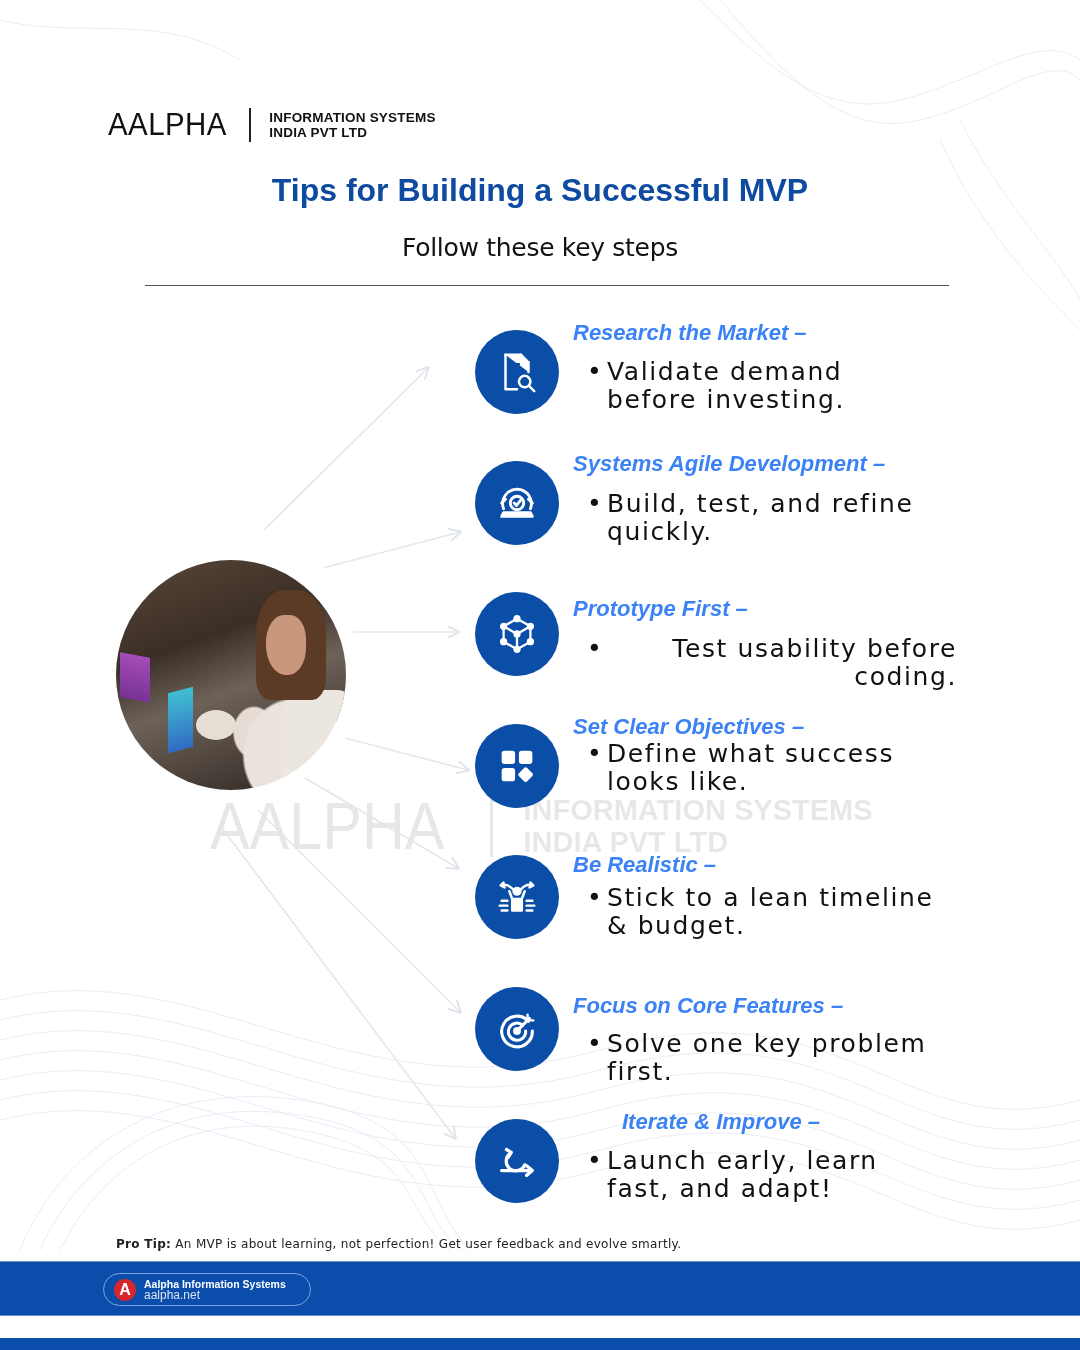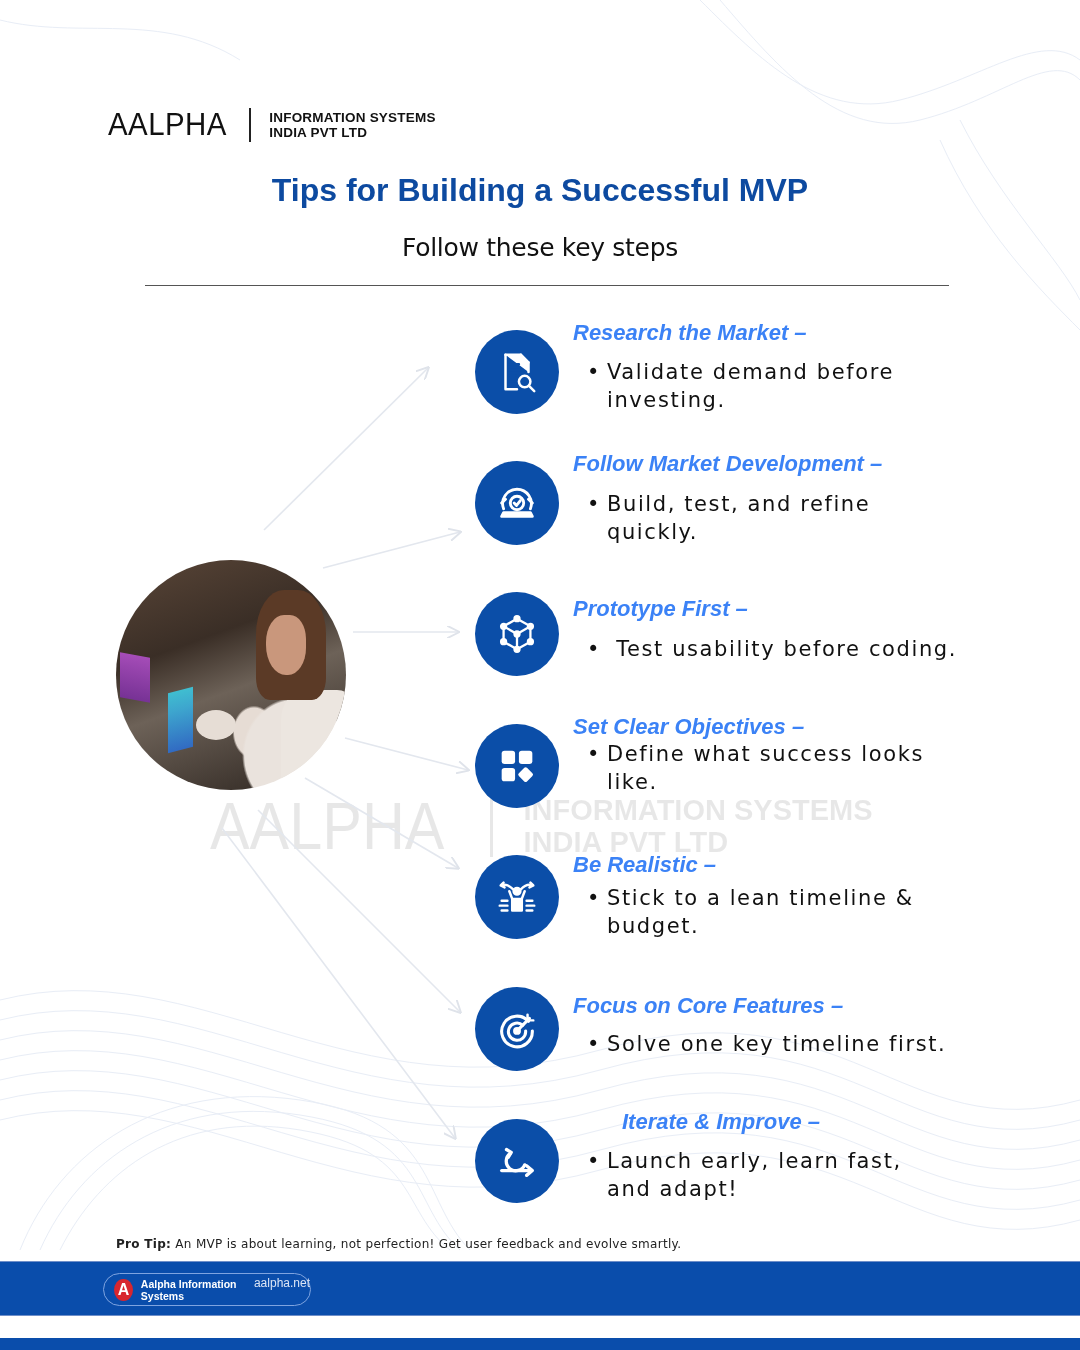--- a/index.html
+++ b/index.html
@@ -33,31 +33,31 @@
 
   .watermark { position: absolute; left: 210px; top: 788px; display: flex; align-items: center; opacity: 0.09; }
   .watermark .wm-main { font-family: "Liberation Sans", sans-serif; font-size: 66px; color: #000; transform: scaleX(0.9); transform-origin: left; }
   .watermark .wm-sep { width: 3px; height: 62px; background: #000; margin: 0 30px 0 20px; }
   .watermark .wm-sub { font-family: "Liberation Sans", sans-serif; font-weight: bold; font-size: 29px; line-height: 32px; color: #000; }
 
   .step { position: absolute; left: 475px; width: 480px; }
   .step-icon { position: absolute; left: 0; width: 84px; height: 84px; border-radius: 50%; background: #0b4ea8; display: flex; align-items: center; justify-content: center; }
   .step-icon svg { width: 46px; height: 46px; }
   .step-title { position: absolute; left: 98px; font-family: "Liberation Sans", sans-serif; font-weight: bold; font-style: italic; font-size: 22px; color: #3b82f6; white-space: nowrap; }
-  .step-bullet { position: absolute; left: 112px; width: 350px; font-family: "DejaVu Sans", sans-serif; font-size: 21px; line-height: 28px; color: #111; letter-spacing: 1.6px; padding-left: 20px; }
+  .step-bullet { position: absolute; left: 112px; width: 350px; font-family: "DejaVu Sans", sans-serif; font-size: 25px; line-height: 28px; color: #111; letter-spacing: 1.6px; padding-left: 20px; }
   .step-bullet::before { content: "•"; position: absolute; left: 0; top: 0; }
 
   .protip { position: absolute; left: 116px; top: 1237px; font-family: "DejaVu Sans", sans-serif; font-size: 12px; color: #222; letter-spacing: 0.3px; }
   .protip b { font-weight: bold; margin-top: 20px; }
 
   .footer-band { position: absolute; left: 0; right: 0; top: 1261px; height: 55px; background: #0a4dab; border-top: 1px solid #6f8fc9; border-bottom: 1px solid #6f8fc9; }
   .footer-strip { position: absolute; left: 0; right: 0; top: 1338px; height: 12px; background: #0a4dab; }
   .brand-pill { position: absolute; left: 103px; top: 1273px; width: 208px; height: 33px; border: 1px solid #7fa4e0; border-radius: 17px; display: flex; align-items: center; padding-left: 10px; }
   .brand-badge { width: 22px; height: 22px; border-radius: 50%; background: #d8262e; color: #fff; font-family: "Liberation Sans", sans-serif; font-weight: bold; font-size: 16px; display: flex; align-items: center; justify-content: center; margin-right: 8px; }
-  .brand-text { display: flex; flex-direction: row; }
+  .brand-text { display: flex; flex-direction: column; }
   .brand-name { font-family: "Liberation Sans", sans-serif; font-weight: bold; font-size: 10.5px; color: #fff; line-height: 12px; }
   .brand-url { font-family: "Liberation Sans", sans-serif; font-size: 12px; color: #dbe5f5; line-height: 11px; }
 </style>
 </head>
 <body>
 
 <svg class="bg-waves" width="1080" height="1350" viewBox="0 0 1080 1350">
   <g fill="none" stroke="#e8edf6" stroke-width="1">
     <path d="M0 1000 C200 950 350 1120 600 1050 S900 1150 1080 1100"></path>
     <path d="M0 1020 C200 970 350 1140 600 1070 S900 1170 1080 1120"></path>
@@ -143,21 +143,21 @@
 <div class="step" style="top:461px;">
   <div class="step-icon" style="top:0;">
     <svg viewBox="0 0 48 48" fill="none" stroke="#fff" stroke-width="3" stroke-linecap="round" stroke-linejoin="round">
       <path d="M10 30 A15 15 0 1 1 38 30"></path>
       <path d="M8 24 L12 20 M40 24 L36 20"></path>
       <circle cx="24" cy="24" r="7"></circle>
       <path d="M21 24 L23.5 26.5 L27.5 21.5"></path>
       <path d="M8 38 H40 L38 34 H10 Z" fill="#fff"></path>
     </svg>
   </div>
-  <div class="step-title" style="top:-10px;">Follow Market Development –</div>
+  <div class="step-title" style="top:-10px;">Systems Agile Development –</div>
   <div class="step-bullet" style="top:29px;">Build, test, and refine quickly.</div>
 </div>
 
 <div class="step" style="top:592px;">
   <div class="step-icon" style="top:0;">
     <svg viewBox="0 0 48 48" fill="none" stroke="#fff" stroke-width="2.4" stroke-linecap="round" stroke-linejoin="round">
       <path d="M24 8 L38 16 V32 L24 40 L10 32 V16 Z"></path>
       <path d="M10 16 L24 24 L38 16 M24 24 V40"></path>
       <circle cx="24" cy="8" r="2.6" fill="#fff"></circle>
       <circle cx="38" cy="16" r="2.6" fill="#fff"></circle>
@@ -206,21 +206,21 @@
   <div class="step-icon" style="top:0;">
     <svg viewBox="0 0 48 48" fill="none" stroke="#fff" stroke-width="3.2" stroke-linecap="round">
       <path d="M36 16 A16 16 0 1 0 40 26"></path>
       <path d="M30 20 A9 9 0 1 0 33 26"></path>
       <circle cx="24" cy="26" r="2.5" fill="#fff"></circle>
       <path d="M24 26 L37 13"></path>
       <path d="M35 9 V15 H41" stroke-width="2.6"></path>
     </svg>
   </div>
   <div class="step-title" style="top:6px;">Focus on Core Features –</div>
-  <div class="step-bullet" style="top:43px; width:370px;">Solve one key timeline first.</div>
+  <div class="step-bullet" style="top:43px; width:370px;">Solve one key problem first.</div>
 </div>
 
 <div class="step" style="top:1119px;">
   <div class="step-icon" style="top:0;">
     <svg viewBox="0 0 48 48" fill="none" stroke="#fff" stroke-width="3.4" stroke-linecap="round" stroke-linejoin="round">
       <path d="M17 16 A10 10 0 1 0 32 28"></path>
       <path d="M13 12 L18 15 L15 20"></path>
       <path d="M8 34 H38"></path>
       <path d="M34 29 L40 34 L34 39"></path>
     </svg>

